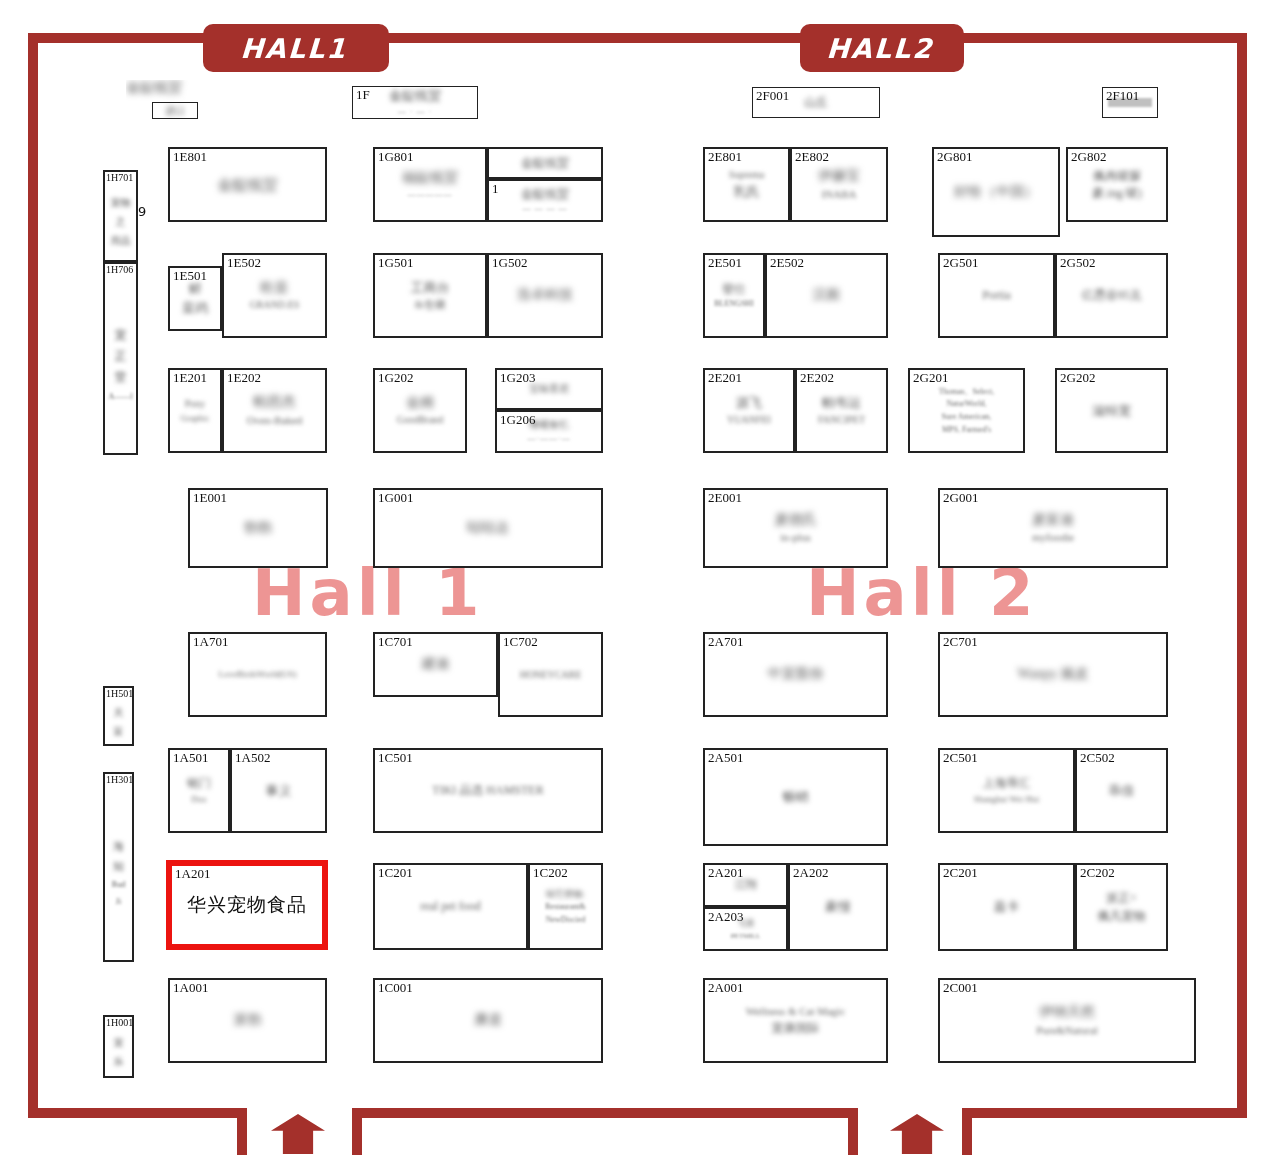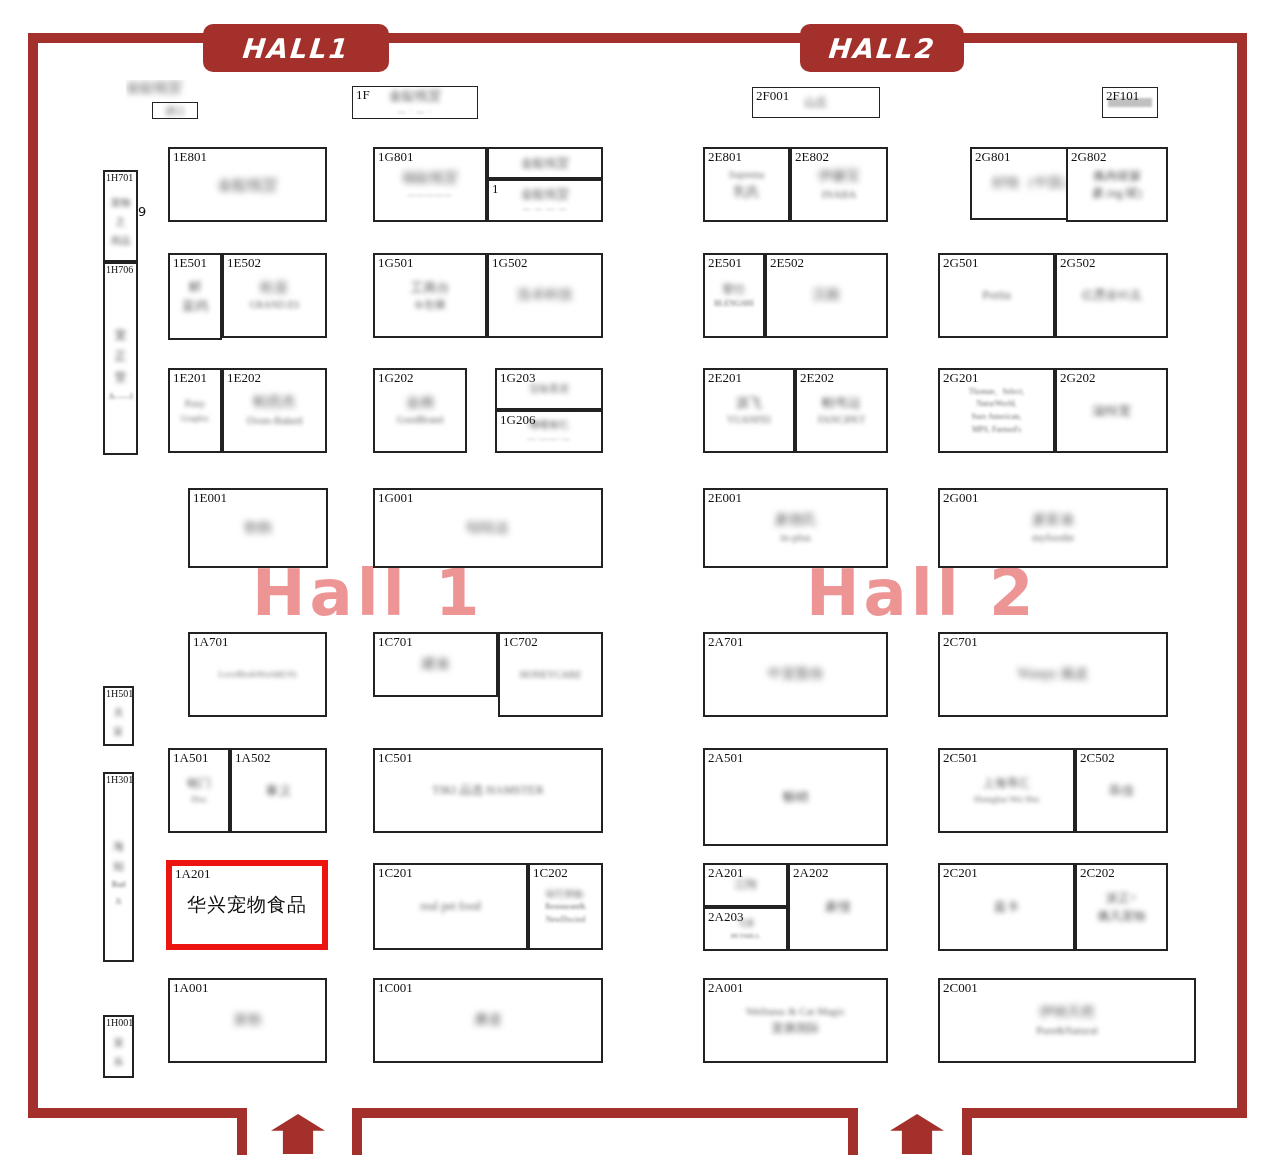--- a/index.html
+++ b/index.html
@@ -197,34 +197,34 @@
           <div class="ln c13">乳氏</div>
         </div>
       </div>
       <div class="booth " style="left: 790px; top: 147px; width: 98px; height: 75px;">
         <span class="bid">2E802</span>
         <div class="content">
           <div class="ln c14">伊赫宝</div>
           <div class="ln e11">INABA</div>
         </div>
       </div>
-      <div class="booth " style="left: 970px; top: 147px; width: 128px; height: 73px;">
+      <div class="booth " style="left: 932px; top: 147px; width: 128px; height: 90px;">
         <span class="bid">2G801</span>
         <div class="content">
           <div class="ln c14">好恰（中国）</div>
         </div>
       </div>
       <div class="booth " style="left: 1066px; top: 147px; width: 102px; height: 75px;">
         <span class="bid">2G802</span>
         <div class="content">
           <div class="ln c12">佩冉唛脲</div>
           <div class="ln c12">豪.ing 唛)</div>
         </div>
       </div>
-      <div class="booth " style="left: 168px; top: 253px; width: 54px; height: 87px;">
+      <div class="booth " style="left: 168px; top: 266px; width: 54px; height: 65px;">
         <span class="bid">1E501</span>
         <div class="content">
           <div class="ln c13">鲜</div>
           <div class="ln c13">皇鸡</div>
         </div>
       </div>
       <div class="booth " style="left: 222px; top: 253px; width: 105px; height: 85px;">
         <span class="bid">1E502</span>
         <div class="content">
           <div class="ln c14">欧皇</div>
@@ -310,21 +310,21 @@
           <div class="ln e10">YUANFEI</div>
         </div>
       </div>
       <div class="booth " style="left: 795px; top: 368px; width: 93px; height: 85px;">
         <span class="bid">2E202</span>
         <div class="content">
           <div class="ln c13">帕韦运</div>
           <div class="ln e10">FANCIPET</div>
         </div>
       </div>
-      <div class="booth " style="left: 938px; top: 368px; width: 117px; height: 85px;">
+      <div class="booth " style="left: 908px; top: 368px; width: 117px; height: 85px;">
         <span class="bid">2G201</span>
         <div class="content">
           <div class="ln e8">Thomas、Select,</div>
           <div class="ln e8">NaturWorld,</div>
           <div class="ln e8">Sure American,</div>
           <div class="ln e8">MPS, Farmed's</div>
         </div>
       </div>
       <div class="booth " style="left: 1055px; top: 368px; width: 113px; height: 85px;">
         <span class="bid">2G202</span>

